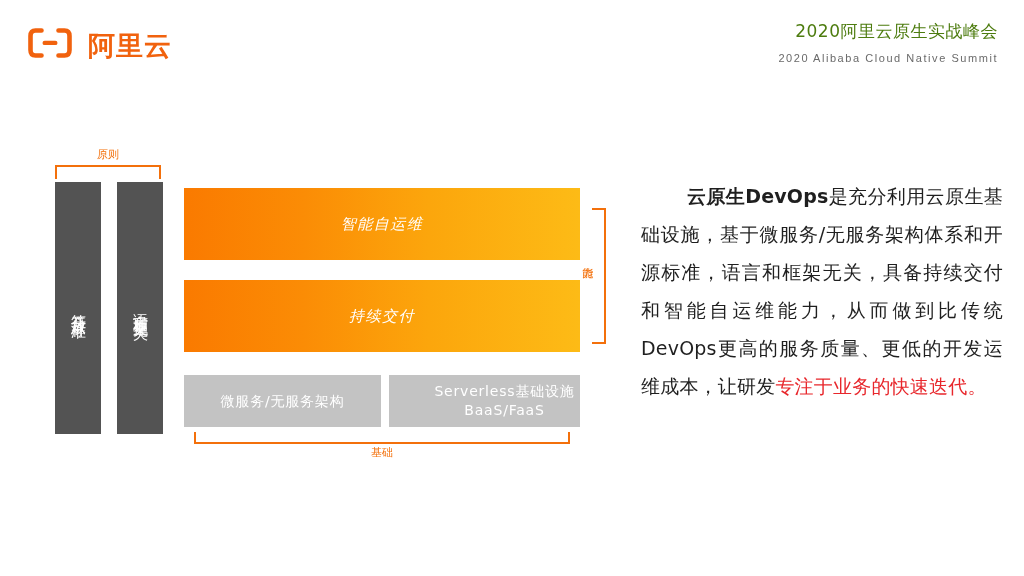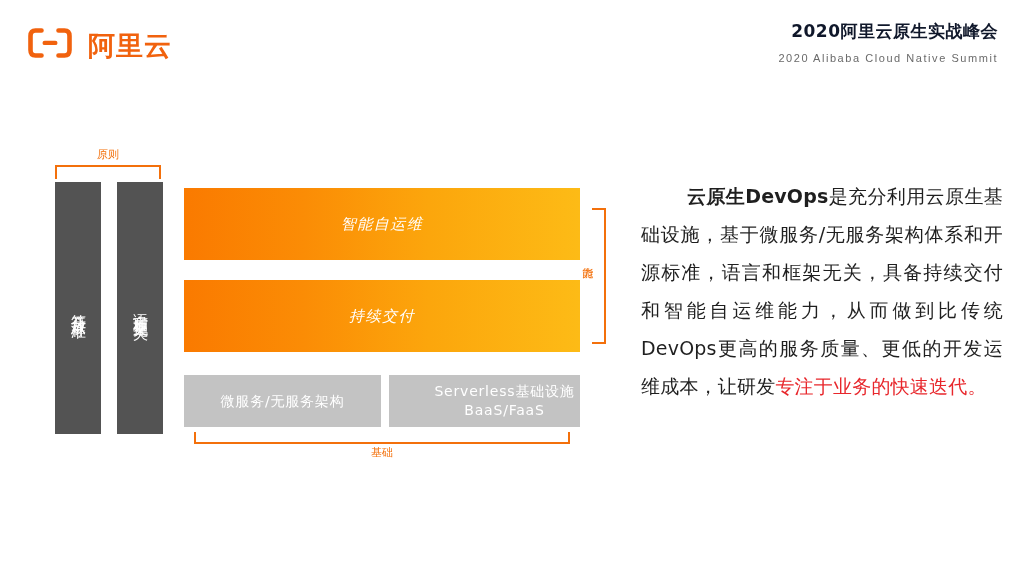--- a/index.html
+++ b/index.html
@@ -48,22 +48,22 @@
 
   .summit-title-block {
     position: absolute;
     right: 26px;
     top: 21px;
     text-align: right;
   }
 
   .summit-title-cn {
     font-size: 17px;
-    font-weight: 700;
-    color: #0f172a;
+    font-weight: 400;
+    color: #4d7c0f;
     letter-spacing: 0.5px;
     line-height: 1.25;
     white-space: nowrap;
     font-family: "DejaVu Sans", "Liberation Sans", sans-serif;
   }
 
   .summit-title-en {
     font-size: 11px;
     font-weight: 400;
     color: #6a6a6a;

